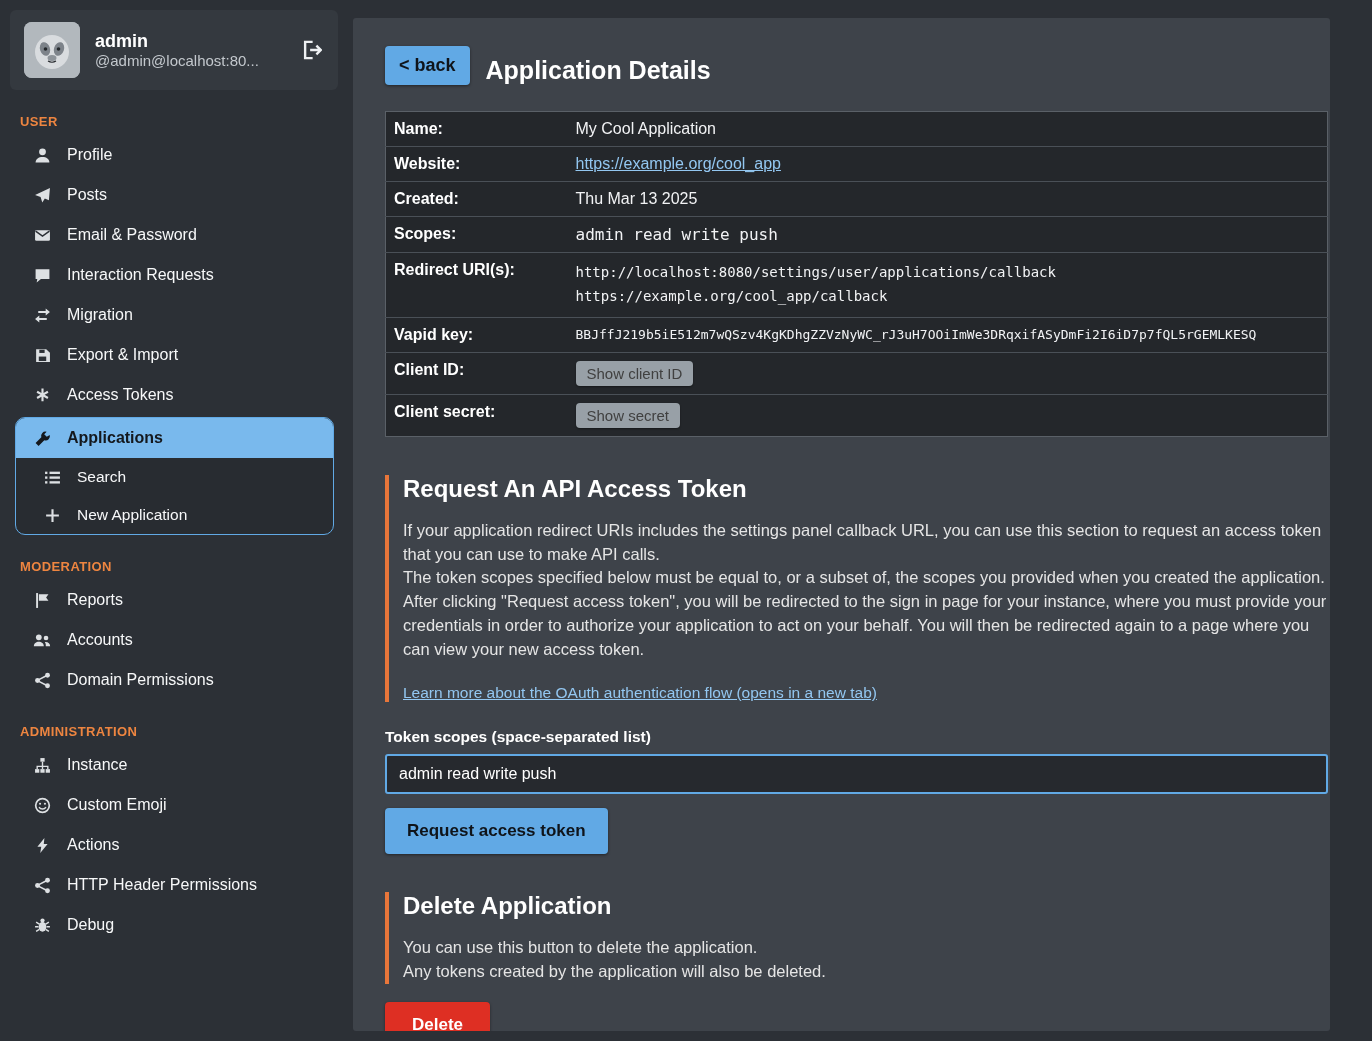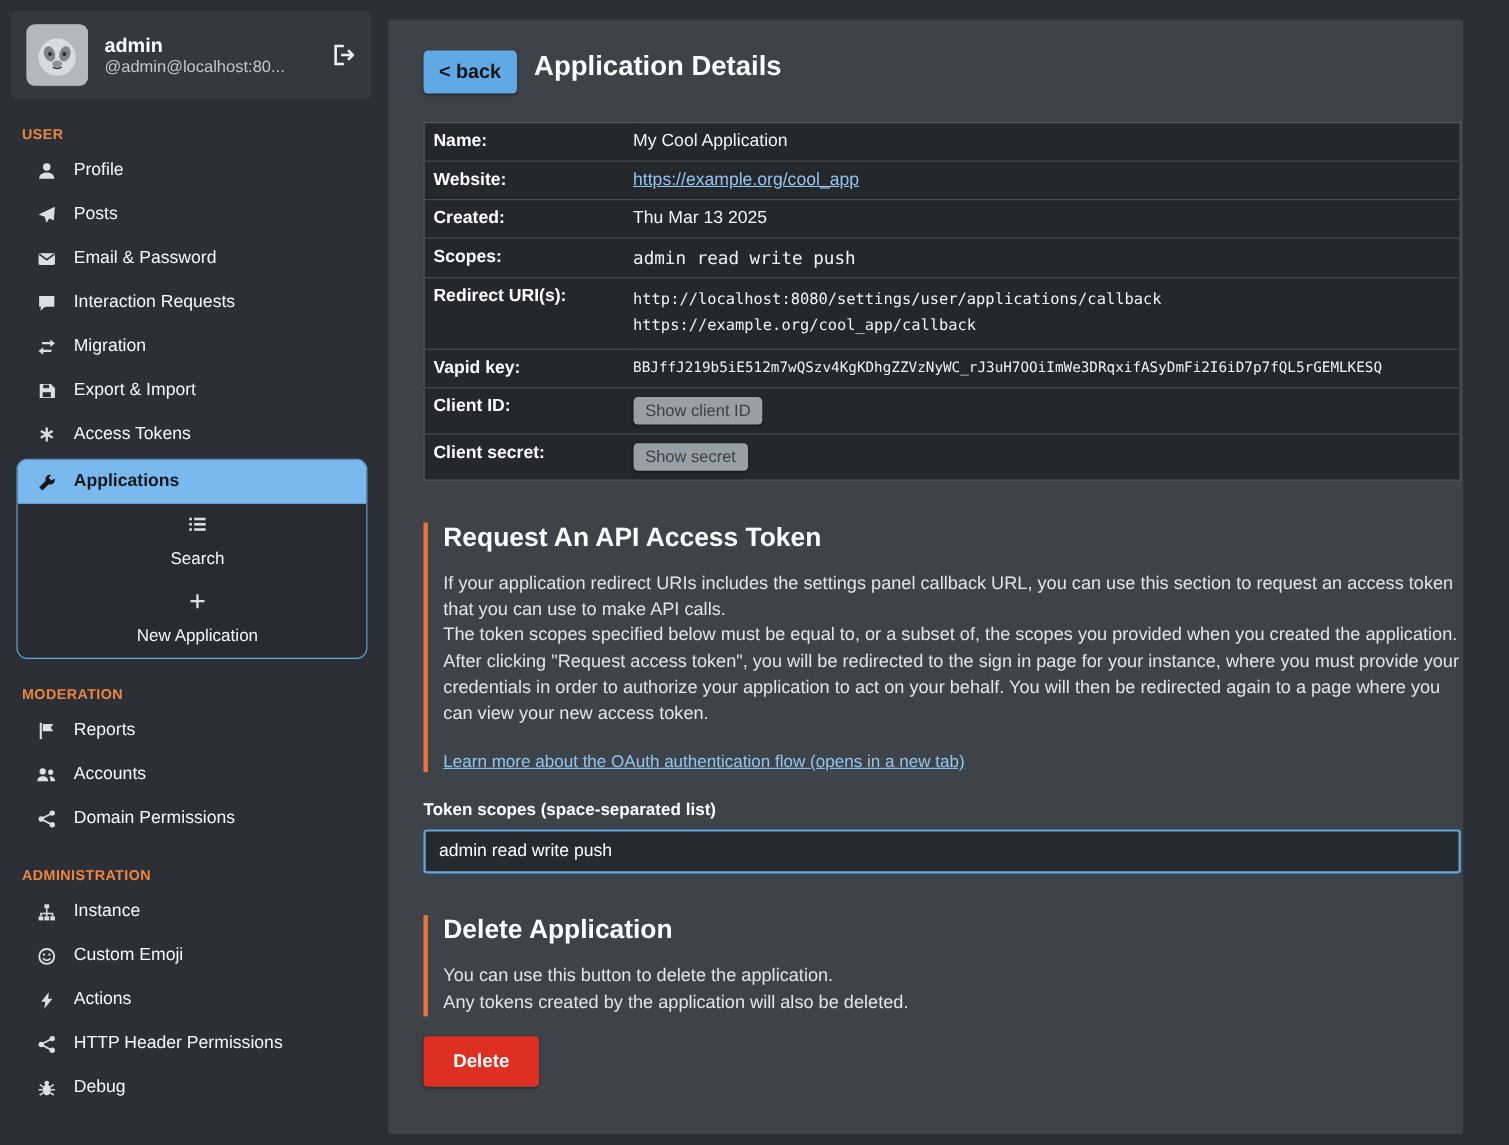--- a/index.html
+++ b/index.html
@@ -47,28 +47,28 @@
   .nav-item .icon{width:20px;color:#dde0e3;}
   .active-group{
     margin:2px 11px 2px 15px;border:1px solid var(--accent-blue);
     border-radius:10px;overflow:hidden;background:#282c31;
   }
   .nav-item.active{
     background:var(--active-blue);color:#14181d;font-weight:bold;
     padding:11px 16px;
   }
   .nav-item.active .icon{color:#14181d;}
-  .nav-item.sub{padding:10px 16px 10px 26px;font-size:15.5px;flex-direction:column;}
+  .nav-item.sub{padding:10px 16px 10px 26px;font-size:15.5px;}
 
   
   .panel{
     flex:1;margin:18px 42px 10px 8px;background:var(--panel-bg);
     border-radius:3px;padding:28px 2px 30px 32px;overflow:hidden;
   }
-  .page-header{display:flex;align-items:flex-start;gap:16px;margin:0 0 26px;}
+  .page-header{display:flex;align-items:flex-end;gap:16px;margin:0 0 26px;}
   h1{font-size:25px;margin:0;color:#fff;font-weight:bold;}
   .btn{
     border:none;border-radius:4px;cursor:pointer;
     font-family:"Liberation Sans", sans-serif;font-weight:bold;
     box-shadow:0 1px 3px rgba(0,0,0,.45);
   }
   .btn-blue{background:var(--accent-blue);color:#0f141a;}
   .back-btn{font-size:18px;padding:9px 14px;}
   .btn-big{font-size:17px;padding:13px 22px;}
   .btn-gray{background:#98a0a7;color:#404040;font-size:15px;font-weight:normal;padding:4px 11px;border-radius:4px;border:none;cursor:pointer;box-shadow:0 1px 2px rgba(0,0,0,.4);}
@@ -386,20 +386,21 @@
     <p>If your application redirect URIs includes the settings panel callback URL, you can use this section to request an access token that you can use to make API calls.</p>
     <p>The token scopes specified below must be equal to, or a subset of, the scopes you provided when you created the application.</p>
     <p>After clicking "Request access token", you will be redirected to the sign in page for your instance, where you must provide your credentials in order to authorize your application to act on your behalf. You will then be redirected again to a page where you can view your new access token.</p>
     <a class="link">Learn more about the OAuth authentication flow (opens in a new tab)</a>
   </section>
 
   <div class="form-group">
     <label>Token scopes (space-separated list)</label>
     <input type="text" value="admin read write push" style="">
   </div>
+  <button class="btn btn-blue btn-big request-btn">Request access token</button>
 
   <section class="accent-section">
     <h2>Delete Application</h2>
     <p>You can use this button to delete the application.</p>
     <p>Any tokens created by the application will also be deleted.</p>
   </section>
   <button class="btn btn-red">Delete</button>
 
 </main>
 

